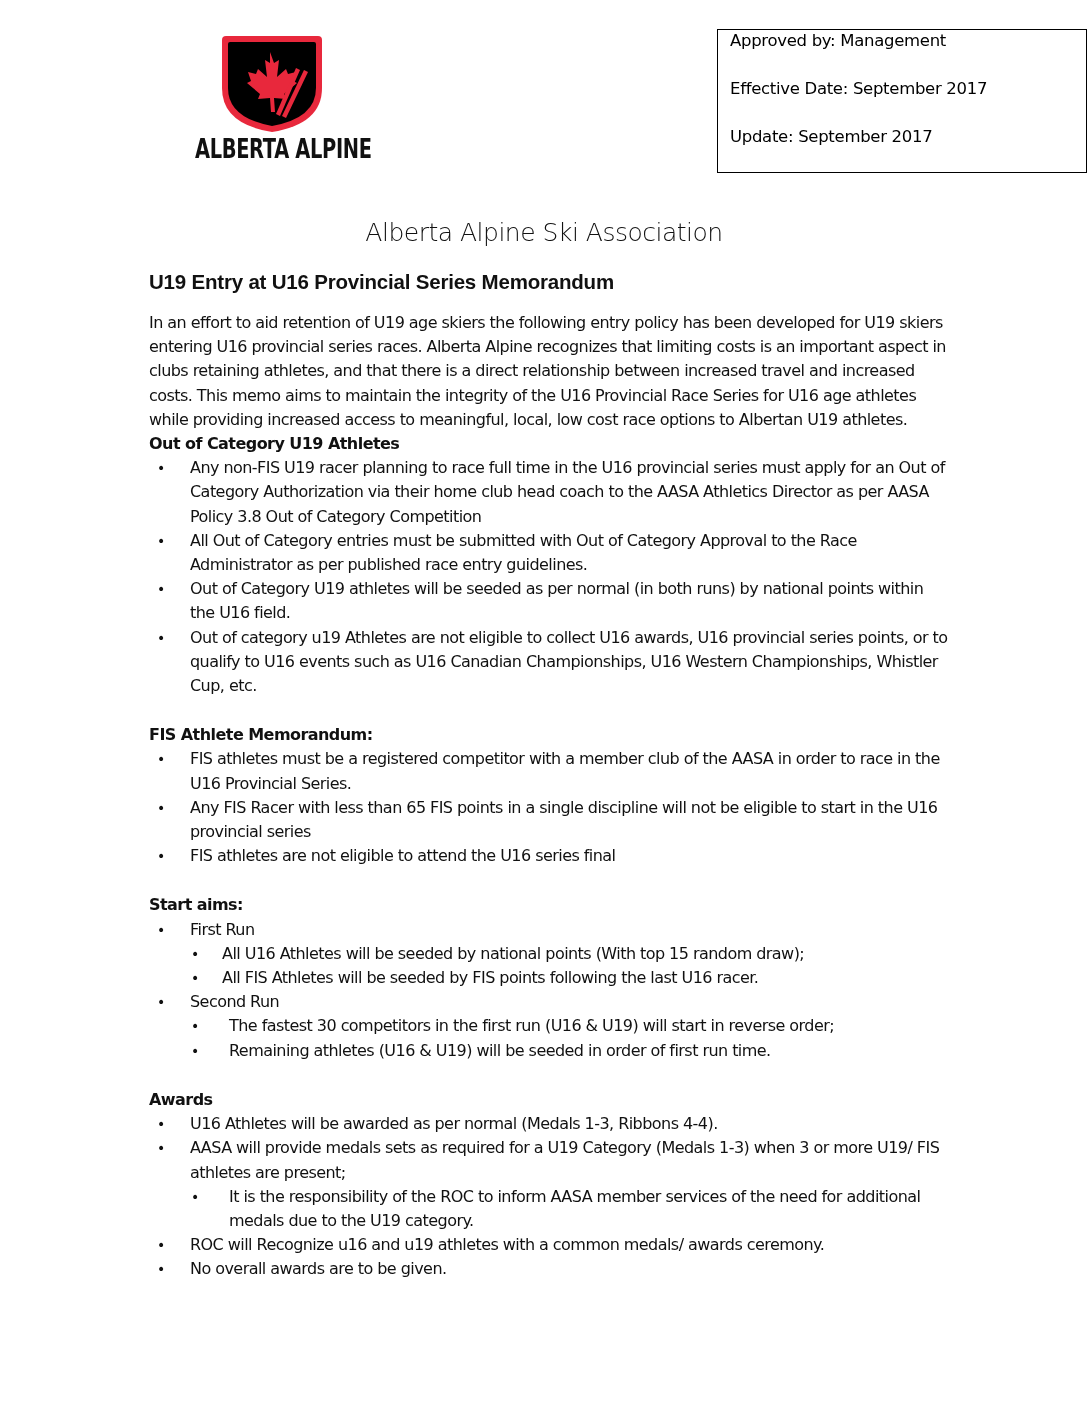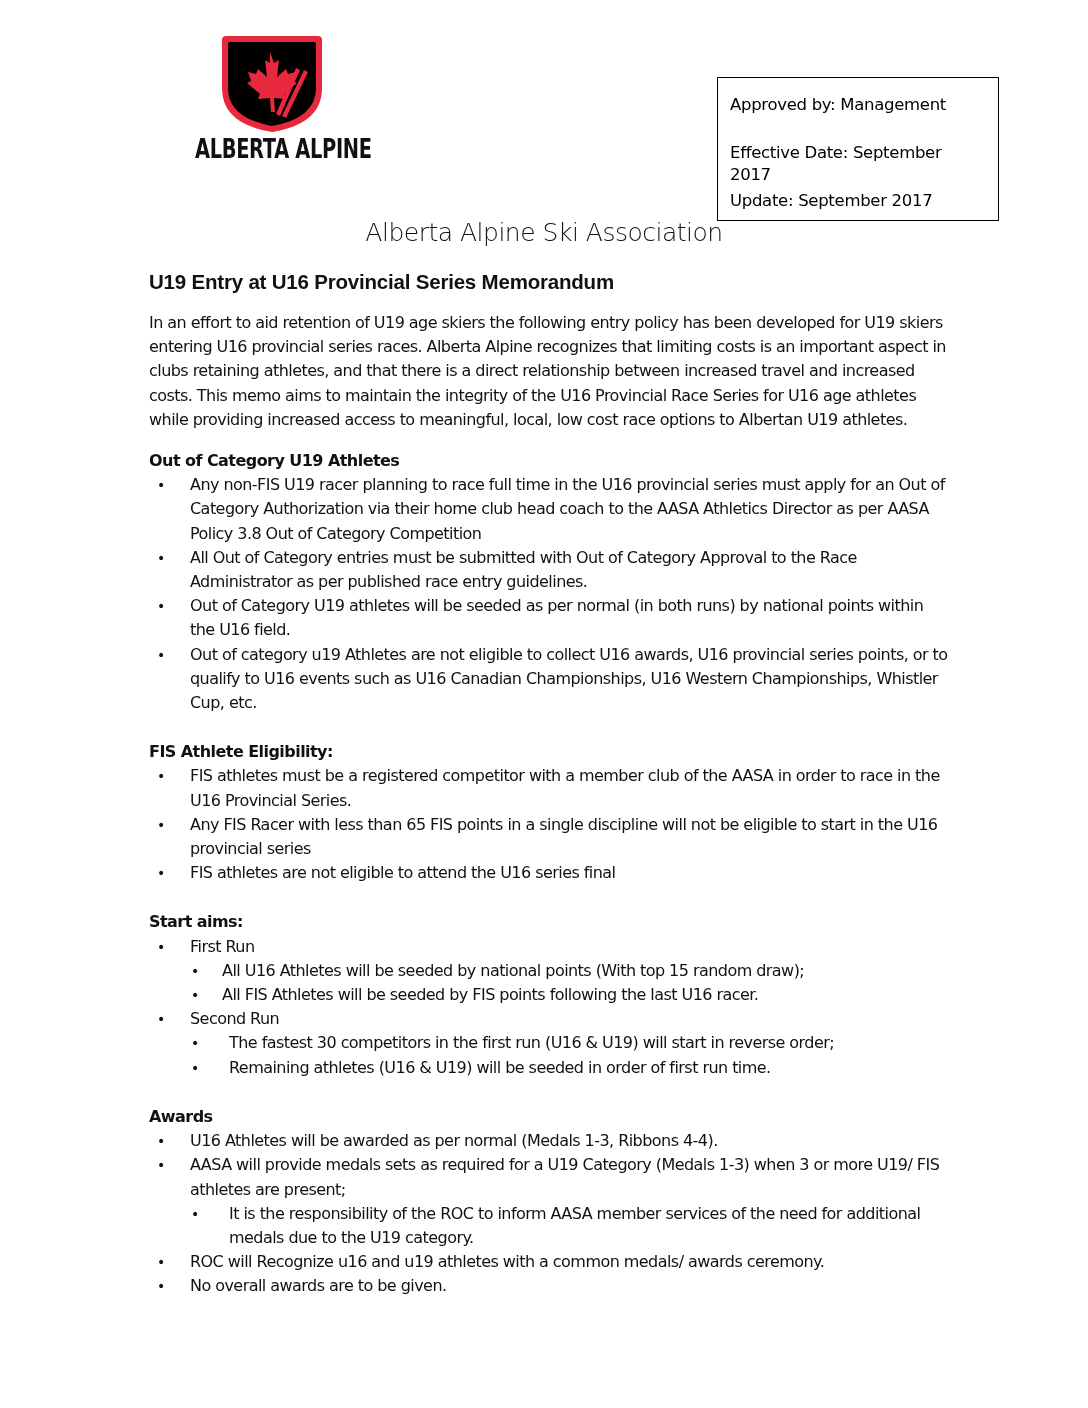--- a/index.html
+++ b/index.html
@@ -9,42 +9,42 @@
   }
   .logo { position: absolute; left: 150px; top: 30px; width: 170px; height: 140px; margin-left: 40px; }
   .logo svg { position: absolute; left: 30px; top: 2px; }
   .logo-text {
     position: absolute; left: 5px; top: 103px; width: 160px;
     font-family: "DejaVu Sans", sans-serif; font-weight: bold; font-size: 27px;
     letter-spacing: -0.5px; transform: scaleX(0.72); transform-origin: left top;
     white-space: nowrap; color: #111;
   }
   .approval-box {
-    position: absolute; left: 717px; top: 29px; width: 282px; height: 144px;
-    border: 1px solid #000; box-sizing: border-box; padding: 16px 12px;
-    font-size: 16.5px; font-family: "DejaVu Sans", sans-serif; margin-top: 48px;
+    position: absolute; left: 717px; top: 29px; width: 370px; height: 144px;
+    border: 1px solid #000; box-sizing: border-box; padding: 0 12px;
+    font-size: 16.5px; font-family: "DejaVu Sans", sans-serif;
   }
   .approval-box div { height: 48px; line-height: 22px; letter-spacing: -0.3px; }
   .org-title {
     position: absolute; left: 0; top: 218px; width: 1088px; text-align: center;
     font-family: "DejaVu Sans", sans-serif; font-size: 25px; font-weight: 300;
     letter-spacing: -0.5px; color: #111;
   }
   .memo-title {
     position: absolute; left: 149px; top: 270px;
     font-size: 20.5px; font-weight: bold; color: #111; letter-spacing: -0.2px;
   }
   .content {
     position: absolute; left: 149px; top: 311px; width: 800px;
     font-family: "DejaVu Sans", sans-serif; font-size: 16px; line-height: 24.2px;
     letter-spacing: -0.55px; color: #111;
   }
   .content p { margin: 0; }
   .section-heading { font-weight: bold; margin-top: 11px; }
-  .section { margin-top: 17px; }
+  .section { margin-top: 0; }
   .section.gap { margin-top: 25px; }
   ul { list-style: none; margin: 0; padding: 0; }
   li { position: relative; padding-left: 41px; }
   li .bullet { position: absolute; left: 8px; top: 0; font-size: 14px; }
   li.sub { padding-left: 73px; }
   li.sub .bullet { left: 42px; }
   li.sub2 { padding-left: 80px; }
   li.sub2 .bullet { left: 42px; }
 </style>
 </head>
@@ -77,21 +77,21 @@
     <p class="section-heading">Out of Category U19 Athletes</p>
     <ul>
       <li><span class="bullet">•</span><span>Any non-FIS U19 racer planning to race full time in the U16 provincial series must apply for an Out of Category Authorization via their home club head coach to the AASA Athletics Director as per AASA Policy 3.8 Out of Category Competition</span></li>
       <li><span class="bullet">•</span><span>All Out of Category entries must be submitted with Out of Category Approval to the Race Administrator as per published race entry guidelines.</span></li>
       <li><span class="bullet">•</span><span>Out of Category U19 athletes will be seeded as per normal (in both runs) by national points within the U16 field.</span></li>
       <li><span class="bullet">•</span><span>Out of category u19 Athletes are not eligible to collect U16 awards, U16 provincial series points, or to qualify to U16 events such as U16 Canadian Championships, U16 Western Championships, Whistler Cup, etc.</span></li>
     </ul>
   </div>
 
   <div class="section gap">
-    <p class="section-heading" style="margin-top:0">FIS Athlete Eligibility:</p>
+    <p class="section-heading" style="margin-top:0">FIS Athlete Memorandum:</p>
     <ul>
       <li><span class="bullet">•</span><span>FIS athletes must be a registered competitor with a member club of the AASA in order to race in the U16 Provincial Series.</span></li>
       <li><span class="bullet">•</span><span>Any FIS Racer with less than 65 FIS points in a single discipline will not be eligible to start in the U16 provincial series</span></li>
       <li><span class="bullet">•</span><span>FIS athletes are not eligible to attend the U16 series final</span></li>
     </ul>
   </div>
 
   <div class="section gap">
     <p class="section-heading" style="margin-top:0">Start aims:</p>
     <ul>

